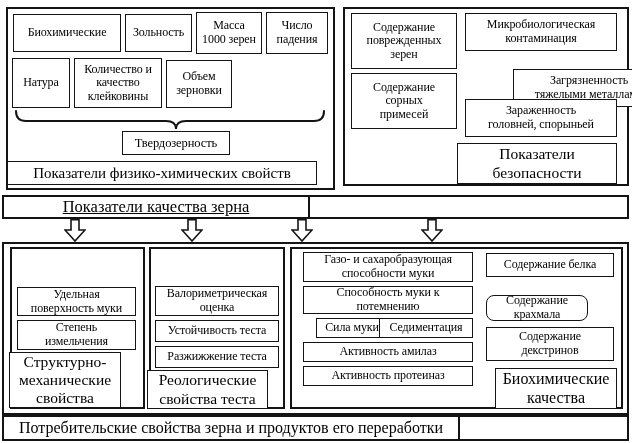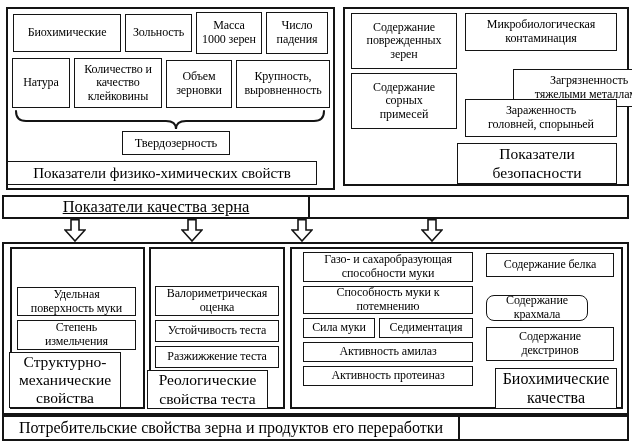--- a/index.html
+++ b/index.html
@@ -37,22 +37,20 @@
 1000 зерен</div>
   <div class="box item" style="left:266px;top:12px;width:62px;height:42px;">Число
 падения</div>
 
   <div class="box item" style="left:12px;top:58px;width:58px;height:50px;">Натура</div>
   <div class="box item" style="left:74px;top:58px;width:88px;height:50px;">Количество и
 качество
 клейковины</div>
   <div class="box item" style="left:166px;top:60px;width:66px;height:48px;">Объем
 зерновки</div>
-  <div class="box item" style="left:236px;top:60px;width:94px;height:48px;">Крупность,
-выровненность</div>
 
   <svg style="left:14px;top:110px;" width="312" height="21" viewBox="0 0 312 21">
     <path d="M2 1 C2 8 5 11 12 11 L152 11 C158 11 162 13 162 19 C162 13 166 11 172 11 L300 11 C307 11 310 8 310 1" fill="none" stroke="#141414" stroke-width="2" stroke-linecap="round"></path>
   </svg>
 
   <div class="box item" style="left:122px;top:131px;width:108px;height:24px;font-size:12.5px;">Твердозерность</div>
 
   <div class="box" style="left:7px;top:161px;width:310px;height:24px;font-size:15px;white-space:nowrap;">Показатели физико-химических свойств</div>
 
   <div class="box thick" style="left:343px;top:7px;width:286px;height:179px;"></div>
@@ -108,21 +106,21 @@
   <div class="box item" style="left:155px;top:320px;width:124px;height:22px;">Устойчивость теста</div>
   <div class="box item" style="left:155px;top:346px;width:124px;height:22px;">Разжижжение теста</div>
   <div class="box sub-label" style="left:147px;top:370px;width:121px;height:39px;">Реологические
 свойства теста</div>
 
   <div class="box thick" style="left:290px;top:247px;width:333px;height:162px;"></div>
   <div class="box item" style="left:303px;top:252px;width:170px;height:30px;">Газо- и сахаробразующая
 способности муки</div>
   <div class="box item" style="left:303px;top:286px;width:170px;height:28px;">Способность муки к
 потемнению</div>
-  <div class="box item" style="left:303px;top:318px;width:72px;height:20px;">Сила муки</div>
+  <div class="box item" style="left:316px;top:318px;width:72px;height:20px;">Сила муки</div>
   <div class="box item" style="left:379px;top:318px;width:94px;height:20px;">Седиментация</div>
   <div class="box item" style="left:303px;top:342px;width:170px;height:20px;">Активность амилаз</div>
   <div class="box item" style="left:303px;top:366px;width:170px;height:20px;">Активность протеиназ</div>
   <div class="box item" style="left:486px;top:253px;width:128px;height:24px;">Содержание белка</div>
   <div class="box item" style="left:486px;top:295px;width:102px;height:26px;border-radius:8px;">Содержание крахмала</div>
   <div class="box item" style="left:486px;top:327px;width:128px;height:34px;">Содержание
 декстринов</div>
   <div class="box sub-label" style="left:495px;top:368px;width:122px;height:41px;font-size:16px;">Биохимические
 качества</div>
 

